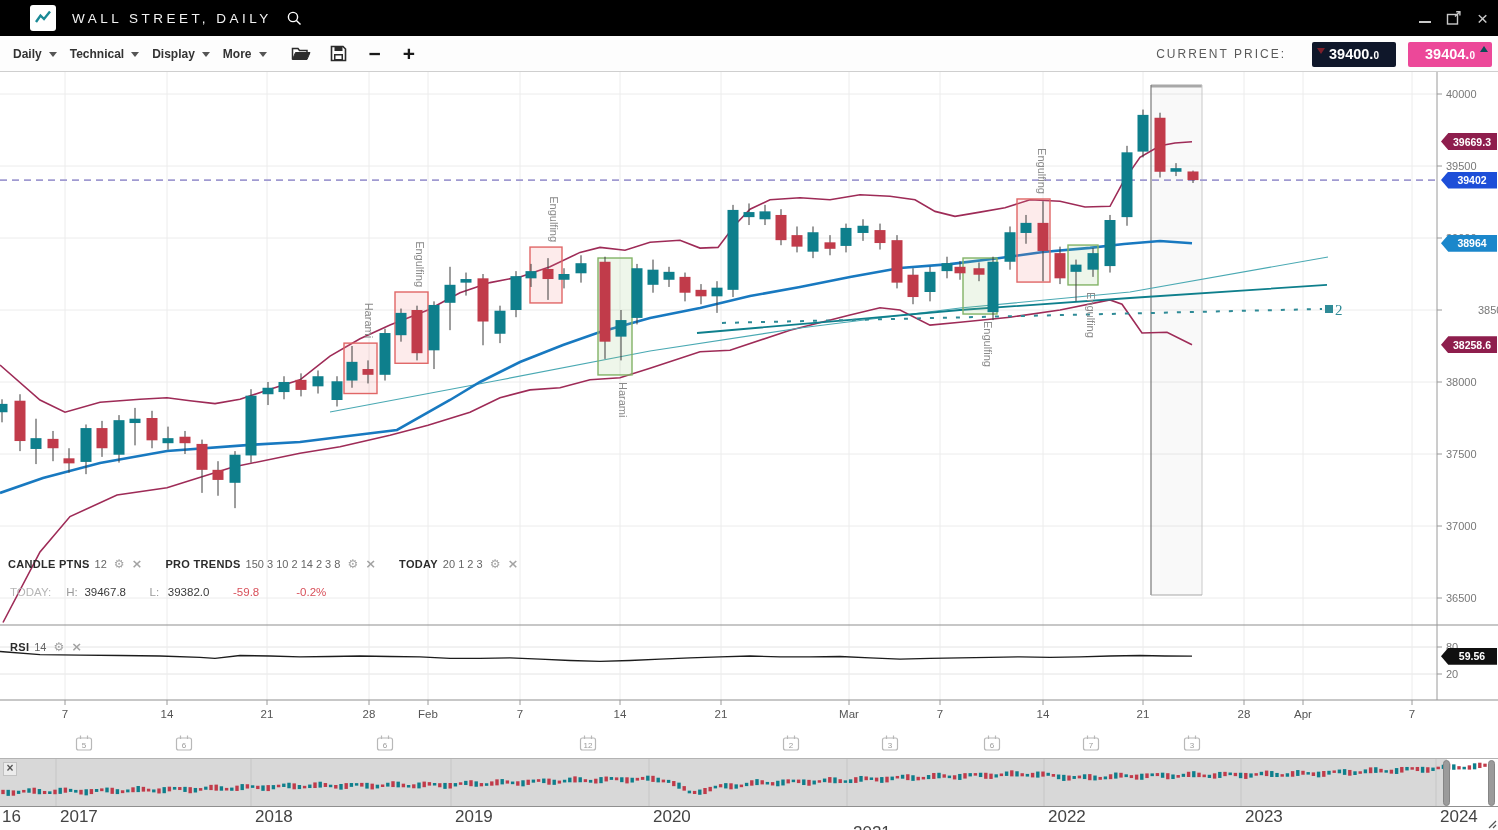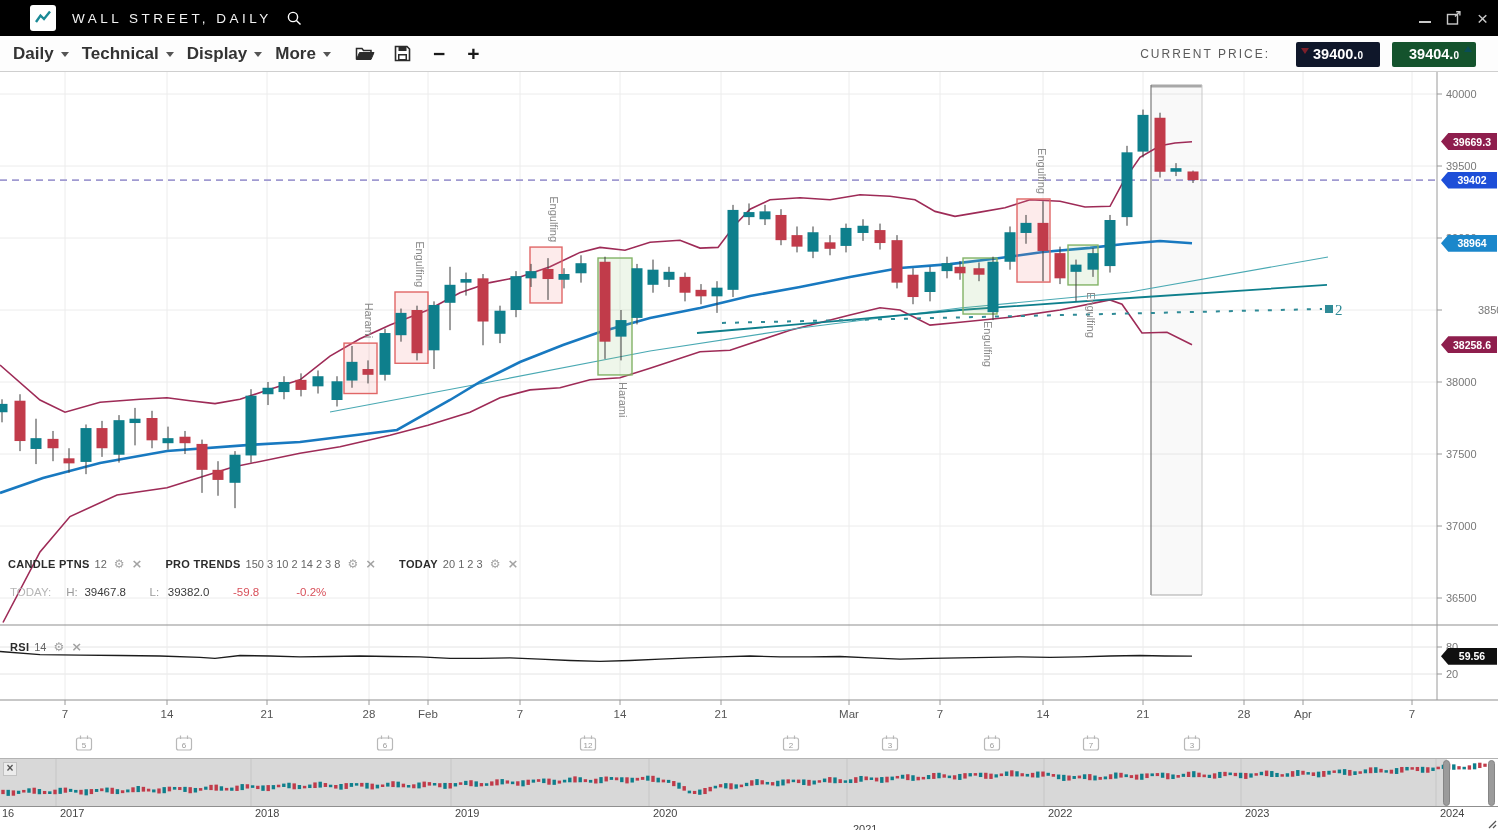--- a/index.html
+++ b/index.html
@@ -16,27 +16,27 @@
   .win-controls { position:absolute; right:10px; top:0; height:36px; display:flex; align-items:center; gap:15px; }
   .win-btn { color:#c9c9c9; cursor:pointer; display:flex; align-items:center; }
   .minbar { width:12px; height:2px; background:#c9c9c9; margin-top:8px; }
   .close-x { font-size:19px; line-height:19px; }
 
   
   .toolbar { height:36px; background:#fdfdfd; border-bottom:1px solid #cfcfcf;
     display:flex; align-items:center; position:relative; }
   .menu { display:flex; align-items:center; margin-left:13px; cursor:pointer; }
   .menu:first-child { margin-left:13px; }
-  .menu .mlabel { font-size:17px; color:#333; font-weight:700; }
+  .menu .mlabel { font-size:12px; color:#333; font-weight:700; }
   .caret { width:0; height:0; border-left:4.5px solid transparent; border-right:4.5px solid transparent;
     border-top:5px solid #555; margin-left:7px; margin-top:2px; }
   .menu + .menu { }
   .tb-ic { margin-left:24px; cursor:pointer; }
   .zoom-btn { font-size:21px; font-weight:700; color:#1a1a1a; margin-left:22px; cursor:pointer; line-height:20px; }
-  .price-group { position:absolute; right:22px; top:0; height:36px; display:flex; align-items:center; }
+  .price-group { position:absolute; right:6px; top:0; height:36px; display:flex; align-items:center; }
   .cp-label { font-size:12px; color:#5a5a5a; letter-spacing:2px; margin-right:14px; }
   .px-btn { width:84px; height:25px; border-radius:2px; color:#fff; font-size:14.5px; font-weight:700;
     display:flex; align-items:center; justify-content:center; cursor:pointer; position:relative; margin-left:12px; }
   .px-btn .dec { font-size:10px; font-weight:700; margin-top:3px; }
   .arr-down { position:absolute; left:5px; top:6px; width:0; height:0;
     border-left:4px solid transparent; border-right:4px solid transparent; border-top:6px solid #7c1f2a; }
   .arr-up { position:absolute; right:4px; top:4px; width:0; height:0;
     border-left:4px solid transparent; border-right:4px solid transparent; border-bottom:6px solid #0a4d56; }
 
   
@@ -64,21 +64,21 @@
     clip-path:polygon(0 50%, 13% 0, 100% 0, 100% 100%, 13% 100%); }
 
   
   .navigator { position:relative; width:1498px; height:72px; border-top:1px solid #b3b3b3; background:#fff; }
   #nav-svg { position:absolute; left:0; top:0; }
   .nav-close { position:absolute; left:3px; top:3px; width:14px; height:14px; background:#ececec;
     border:1px solid #c2c2c2; color:#555; font-size:12px; font-weight:700; line-height:11px;
     text-align:center; cursor:pointer; }
   .nav-handle { position:absolute; top:1px; width:7px; height:46px; background:#9b9b9b;
     border-radius:3.5px; border:1px solid #858585; cursor:ew-resize; }
-  .nav-year { position:absolute; top:48px; font-size:11px; color:#444; }
+  .nav-year { position:absolute; top:48px; font-size:17px; color:#444; }
   .grip { position:absolute; right:1px; bottom:1px; }
 </style>
 </head>
 <body>
 
 <div class="app">
 
   <div class="titlebar">
     <div class="logo">
       <svg width="20" height="20" viewBox="0 0 20 20">
@@ -134,21 +134,21 @@
     </svg>
     <span class="zoom-btn">−</span>
     <span class="zoom-btn">+</span>
     <div class="price-group">
       <span class="cp-label">CURRENT PRICE:</span>
       <div class="px-btn" id="sell-btn" style="background: #0f172a;">
         <span class="arr-down"></span>
         <span>39400.</span>
           <span class="dec">0</span>
       </div>
-      <div class="px-btn" id="buy-btn" style="background: #14532d;">
+      <div class="px-btn" id="buy-btn" style="background: #ec4899;">
         <span>39404.</span>
           <span class="dec">0</span>
         <span class="arr-up"></span>
       </div>
     </div>
   </div>
 
   <div class="chart-region">
     <svg id="main-svg" width="1498" height="686">
         <g transform="translate(0,-72)">

